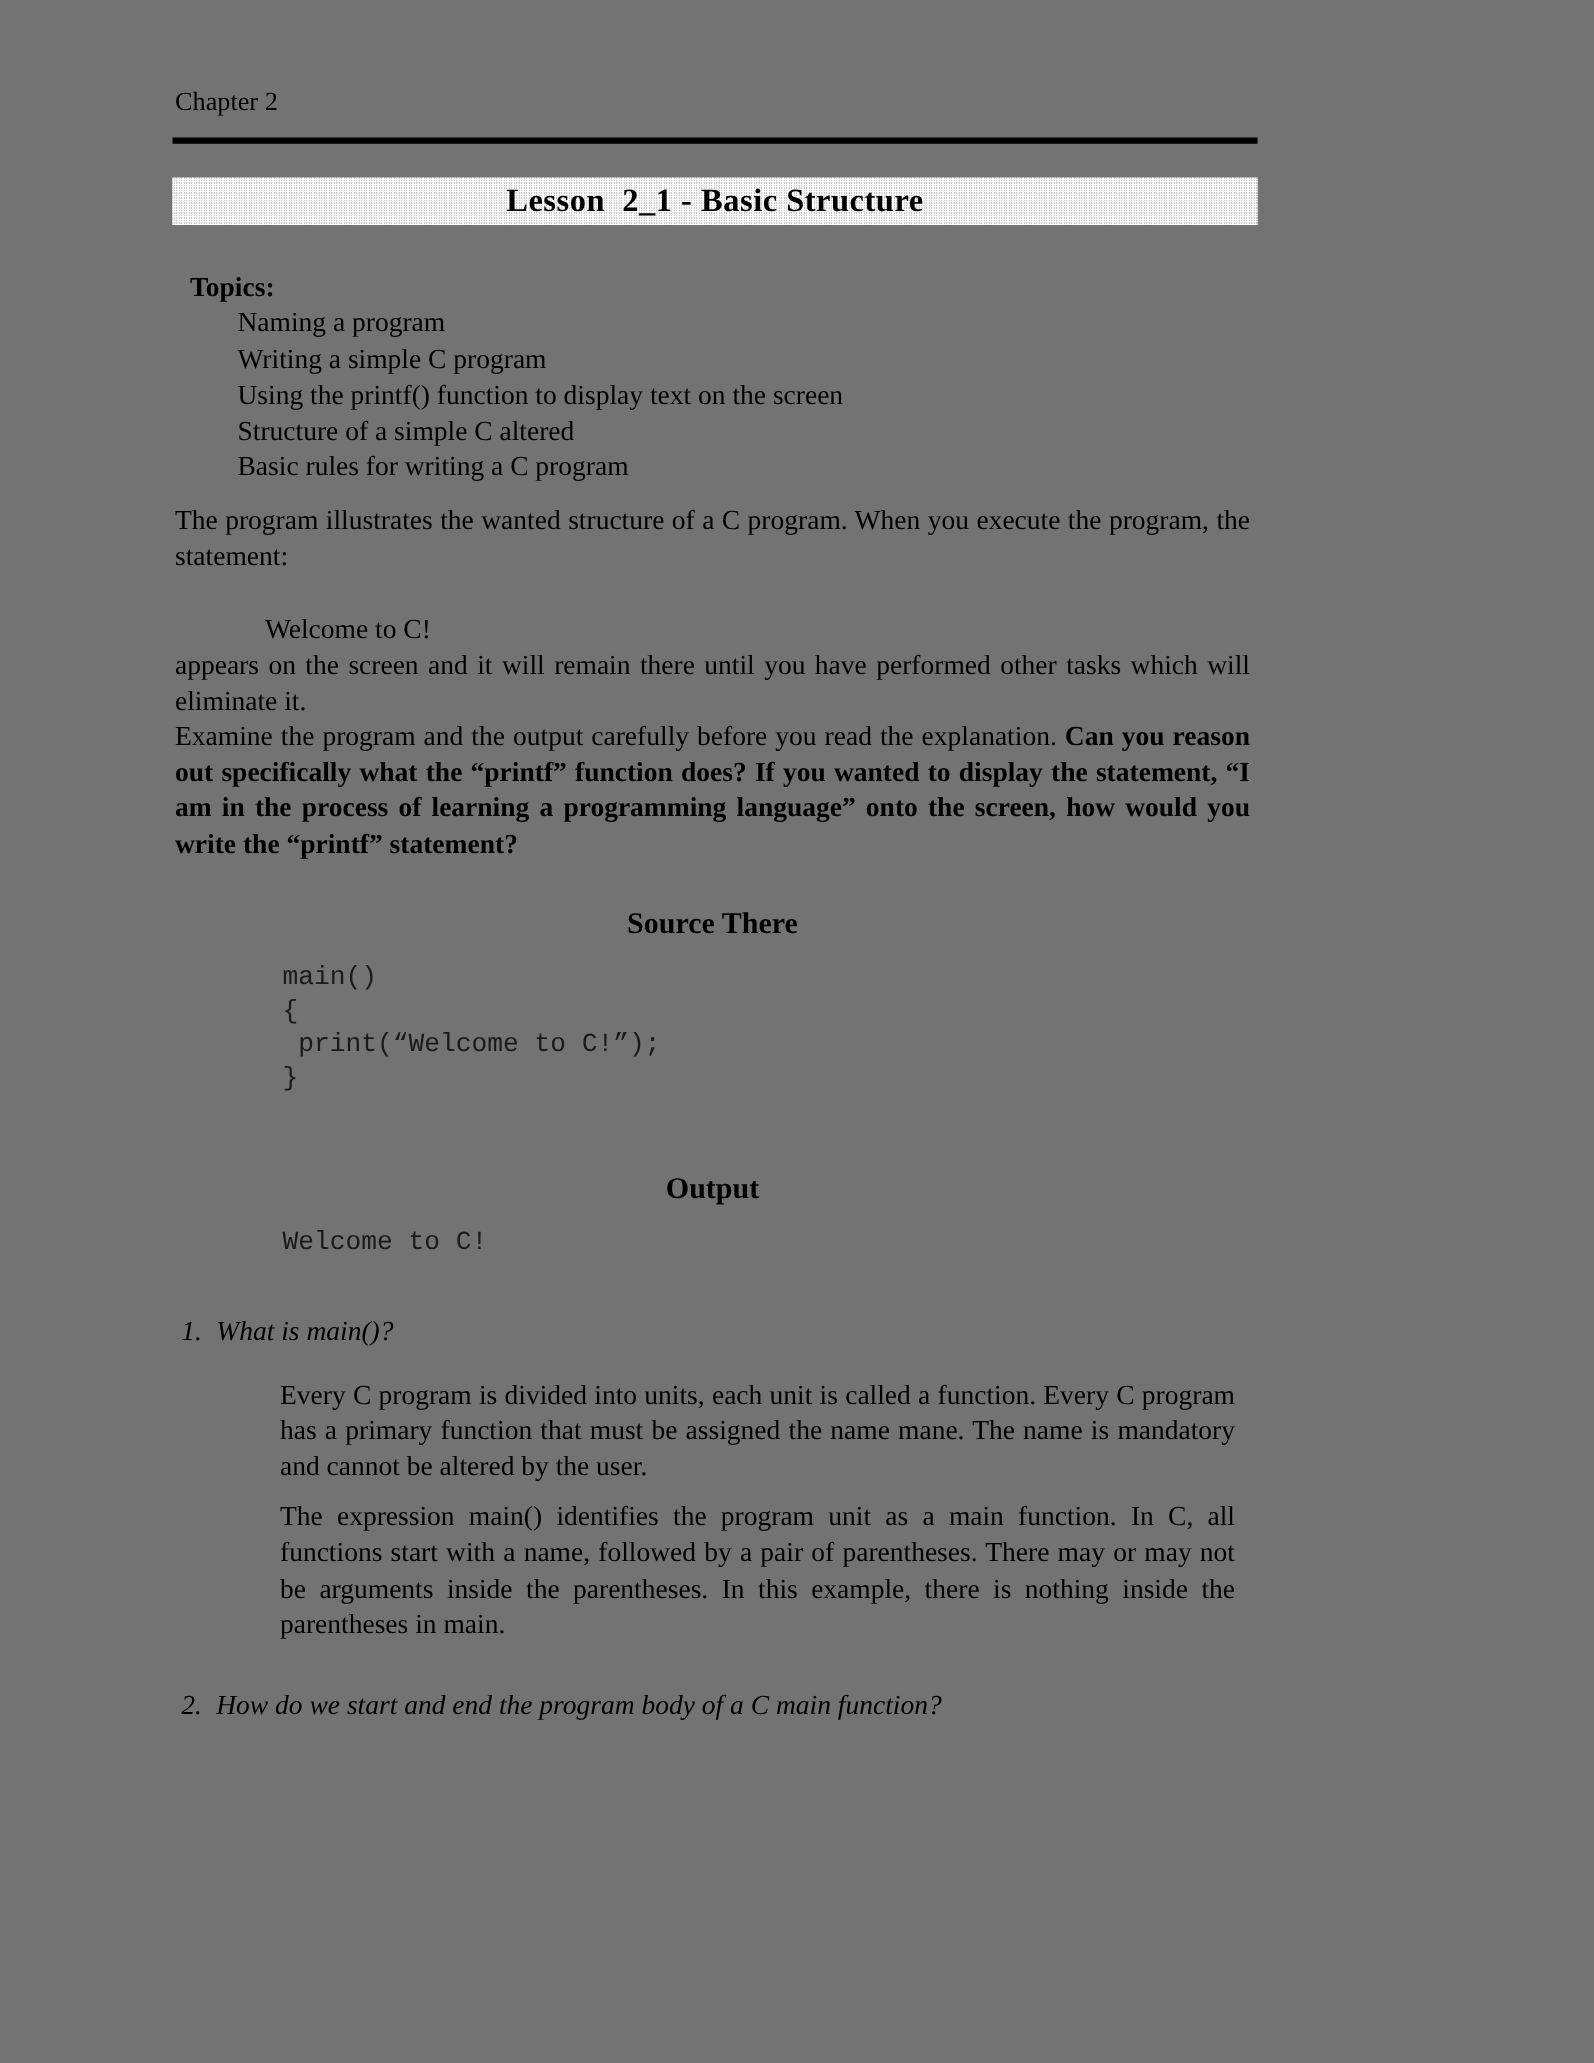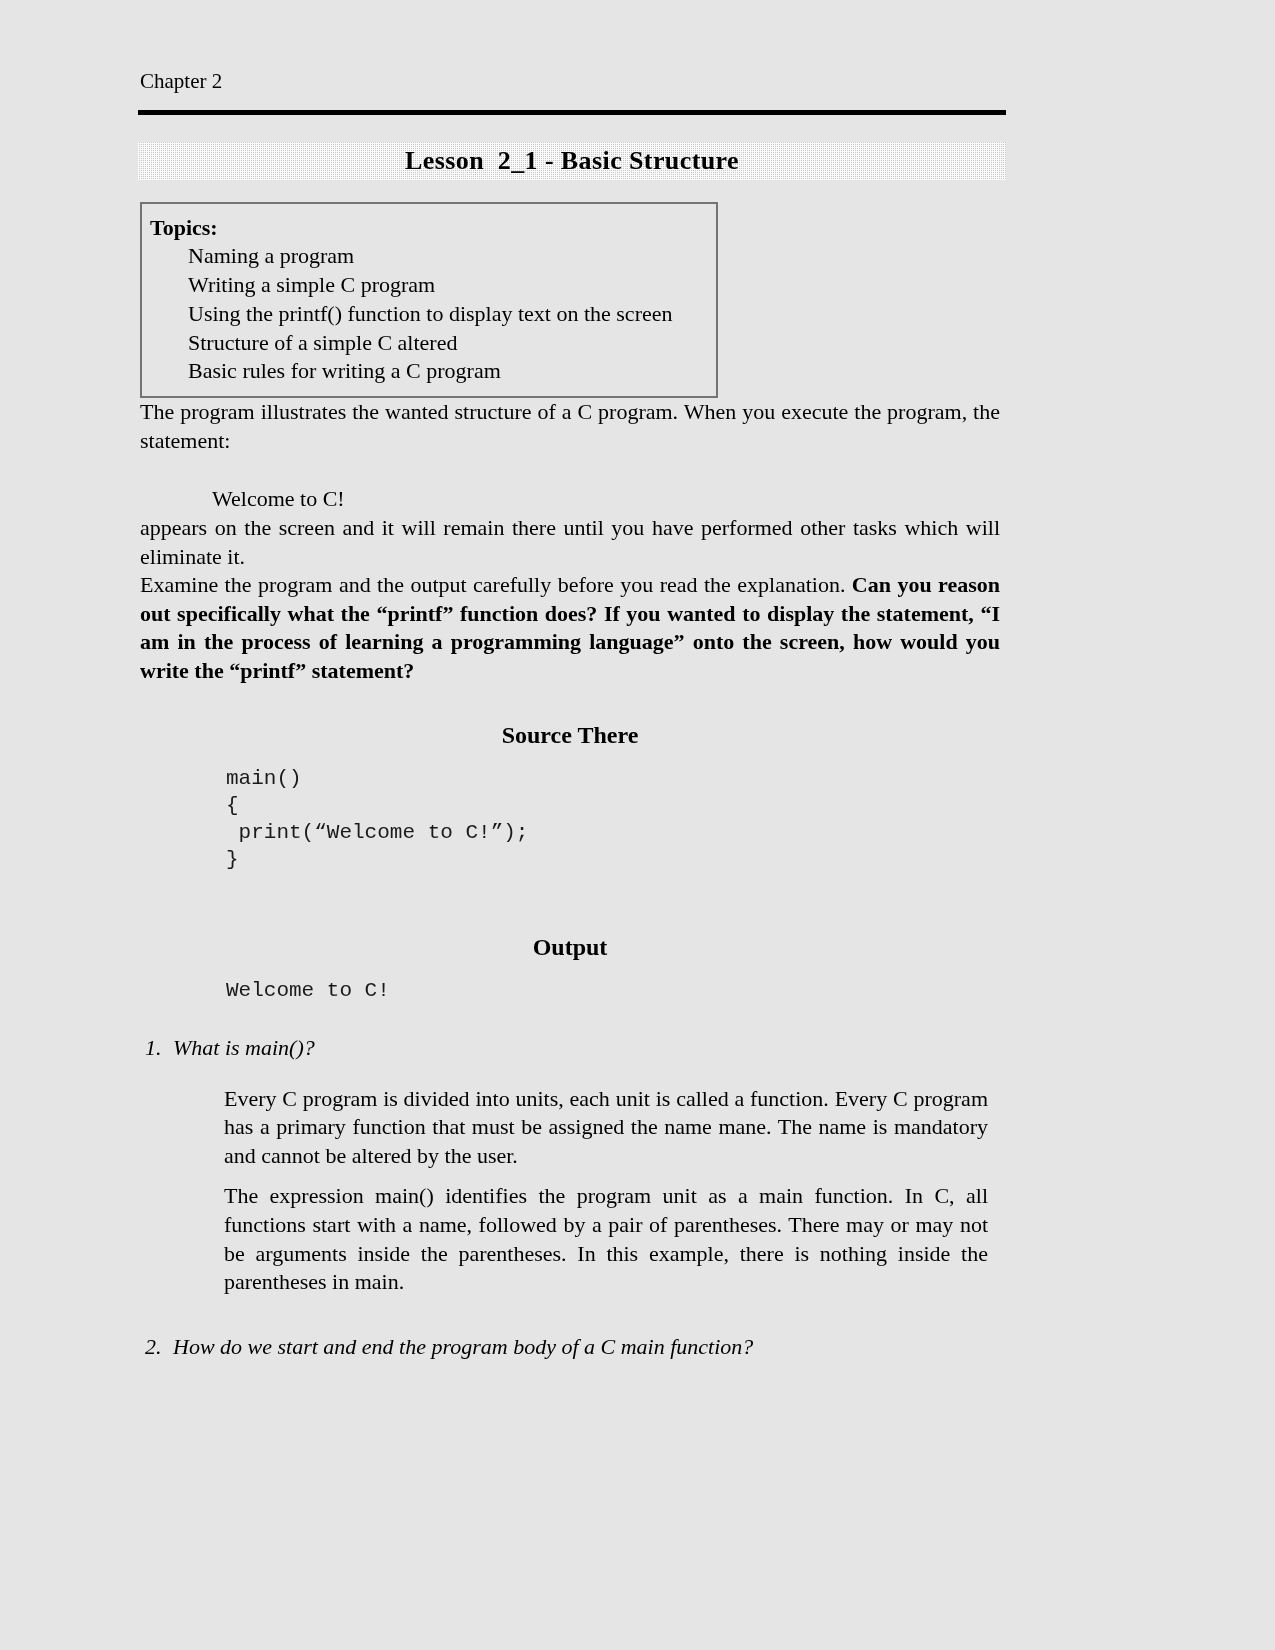--- a/index.html
+++ b/index.html
@@ -4,21 +4,21 @@
 <style>
   html, body {
     margin: 0;
     padding: 0;
     background: #ffffff;
   }
   .page {
     position: relative;
     width: 1275px;
     height: 1650px;
-    background: #e5e5e5;
+    background: #737373;
     margin: 0 auto;
     font-family: "Liberation Serif", "DejaVu Serif", serif;
     color: #000000;
     overflow: hidden;
   }
 
   .content {
     position: absolute;
     left: 140px;
     top: 0;
@@ -57,21 +57,21 @@
     font-weight: bold;
     font-size: 26px;
     letter-spacing: 0.4px;
     white-space: pre;
   }
 
   
   .topics-box {
     margin-top: 22px;
     width: 578px;
-    border: 2px solid #737373;
+    border: 4px solid #737373;
     padding: 9px 0 10px 8px;
     box-sizing: border-box;
   }
   .topics-heading {
     font-weight: bold;
     font-size: 22px;
     line-height: 1.32;
   }
   .topics-list {
     list-style: none;
@@ -128,21 +128,21 @@
   .code-output { margin-top: 22px; }
 
   
   .question {
     font-style: italic;
     font-size: 22px;
     line-height: 1.30;
     margin: 0;
     padding-left: 5px;
   }
-  .q1 { margin-top: 30px; }
+  .q1 { margin-top: 43px; }
   .q2 { margin-top: 36px; }
   .q-num { display: inline-block; width: 28px; }
 
   .answer {
     margin-top: 22px;
     padding-left: 72px;
   }
   .answer p {
     font-size: 22px;
     line-height: 1.30;

